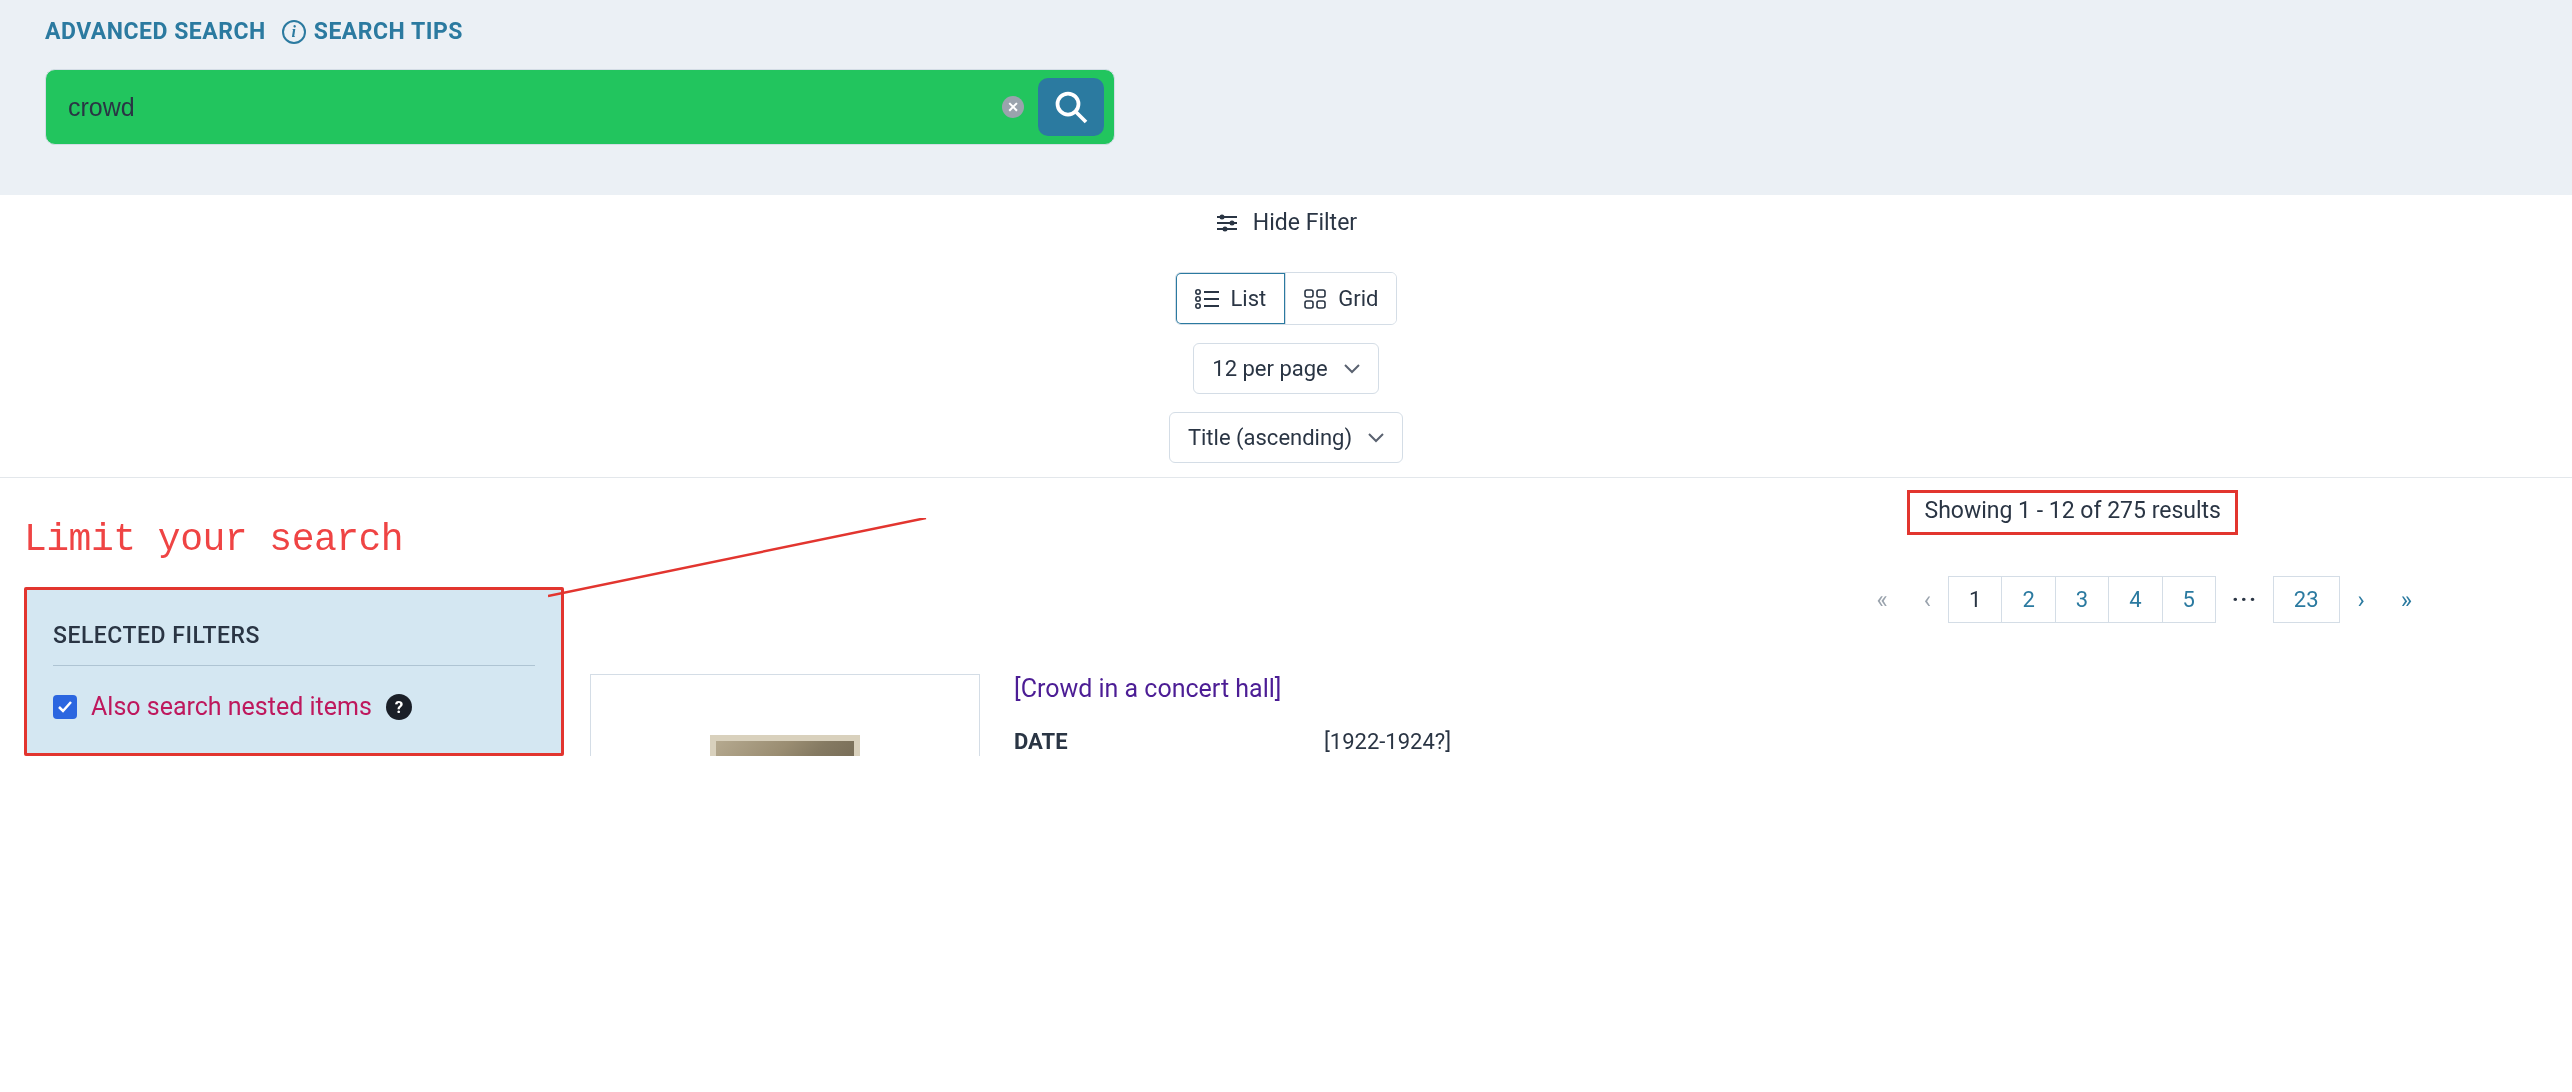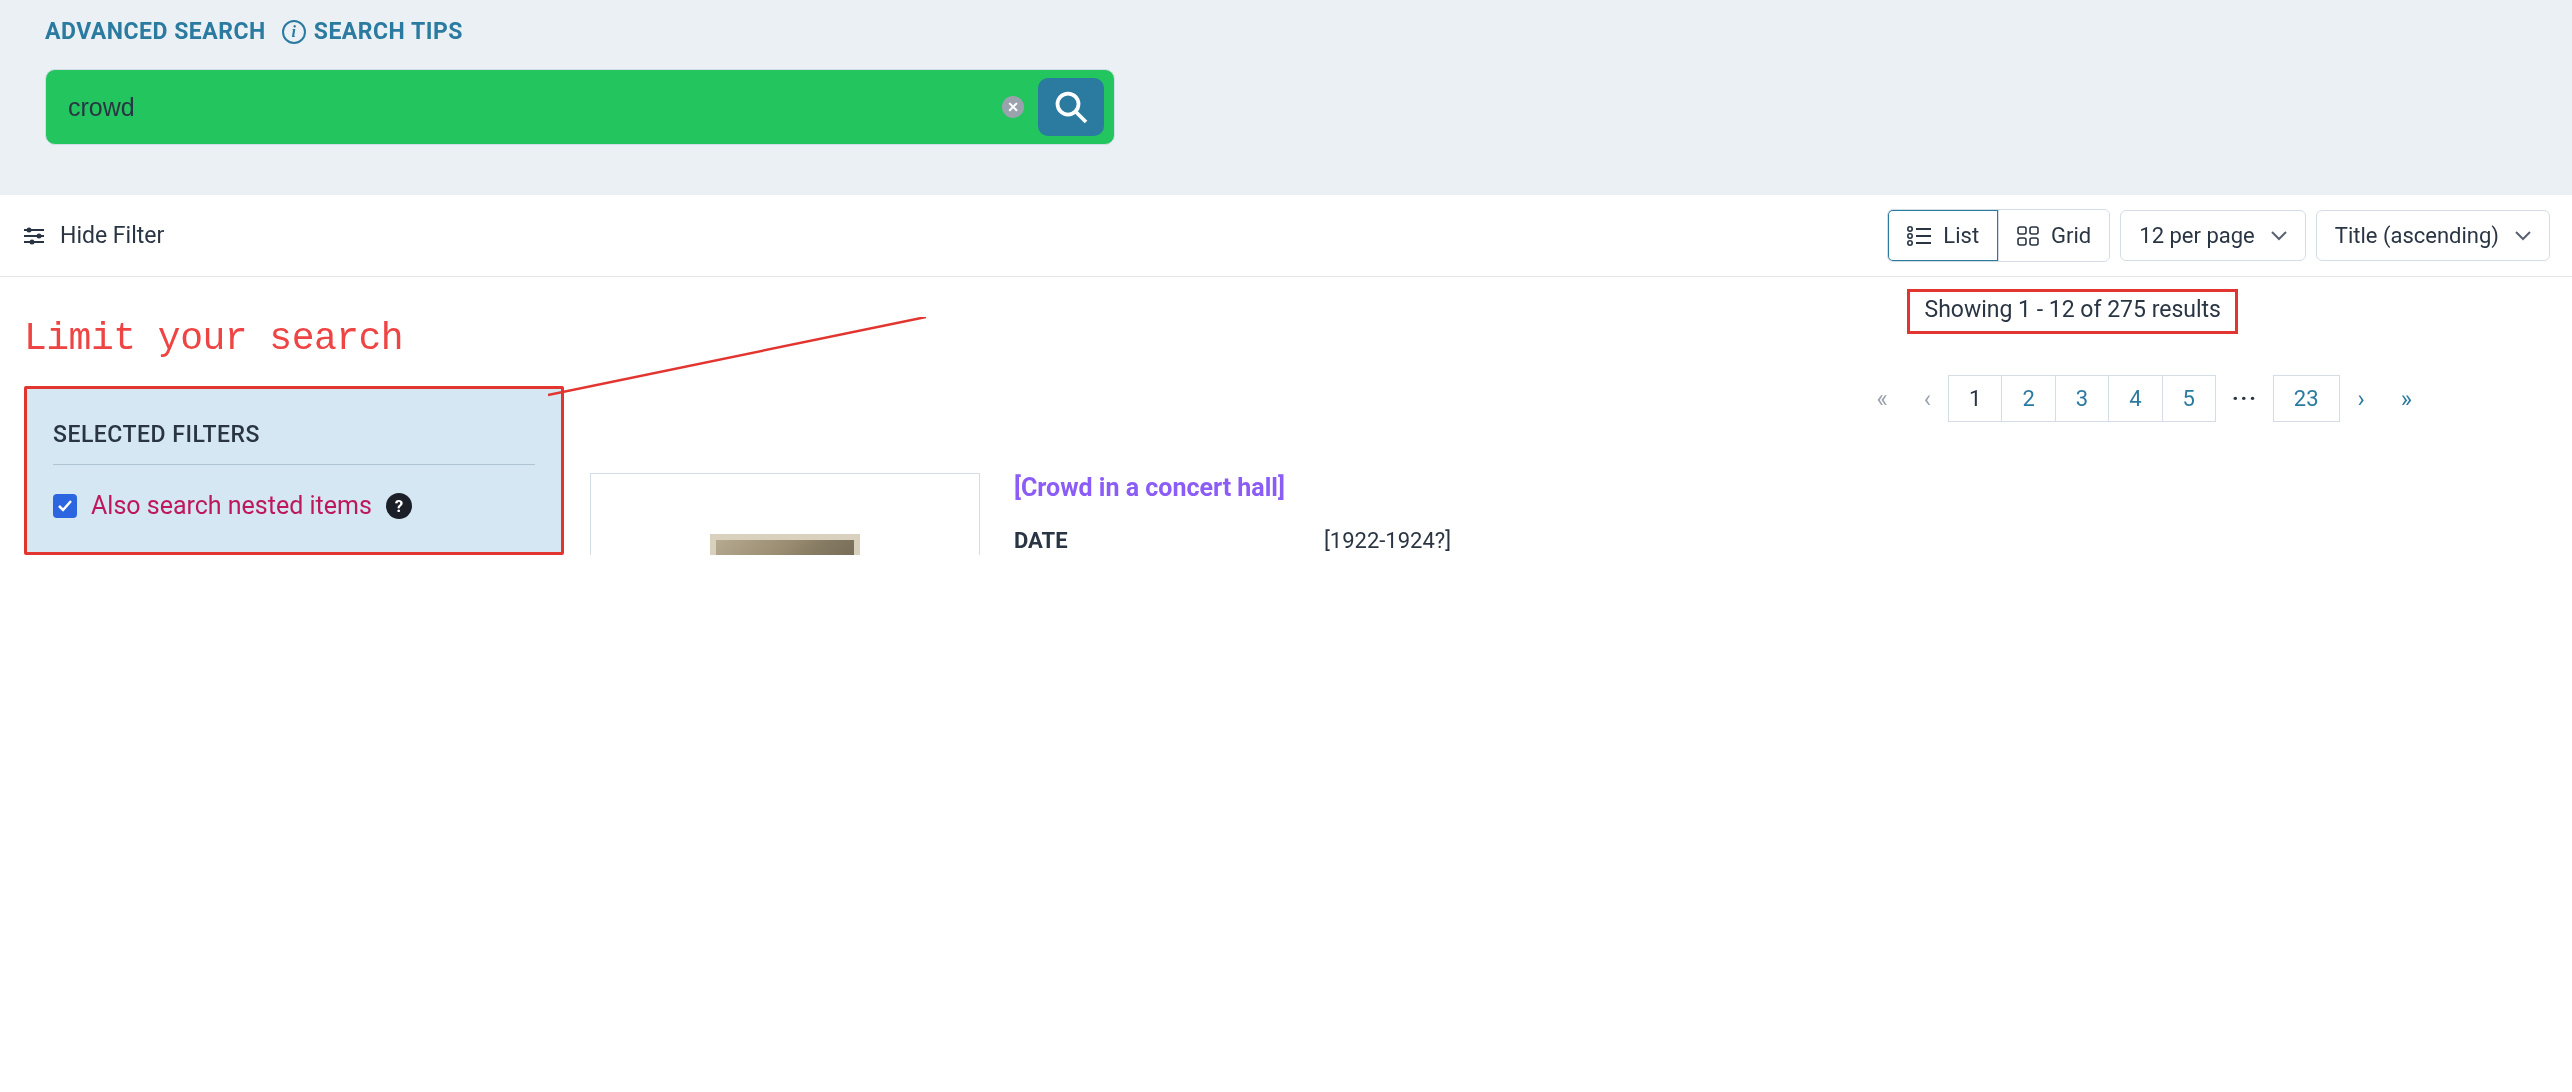--- a/index.html
+++ b/index.html
@@ -87,21 +87,22 @@
       justify-content: center;
       cursor: pointer;
     }
     .search-btn svg { width: 36px; height: 36px; }
 
     .toolbar {
       border-bottom: 1px solid #e3e7eb;
       display: flex;
       align-items: center;
       padding: 14px 22px;
-      gap: 10px;
+      gap: 18px;
+      flex-direction: column;
     }
     .hide-filter {
       display: flex;
       align-items: center;
       gap: 14px;
       cursor: pointer;
       font-size: 23px;
       color: #2a3544;
     }
     .filter-icon {
@@ -285,23 +286,23 @@
     }
     .thumb-inner {
       width: 150px;
       height: 60px;
       background: linear-gradient(135deg, #b5a98f 0%, #9a8d72 40%, #857a62 60%, #6f6551 100%);
       border: 6px solid #d9d1bd;
       margin-bottom: -2px;
     }
     .result-meta { flex: 1; }
     .result-title {
-      color: #8b5cf6;
+      color: #4c1d95;
       font-size: 25px;
-      font-weight: 700;
+      font-weight: 400;
       margin-bottom: 26px;
       cursor: pointer;
     }
     .meta-row {
       display: flex;
     }
     .meta-key {
       font-weight: 700;
       font-size: 22px;
       width: 310px;

